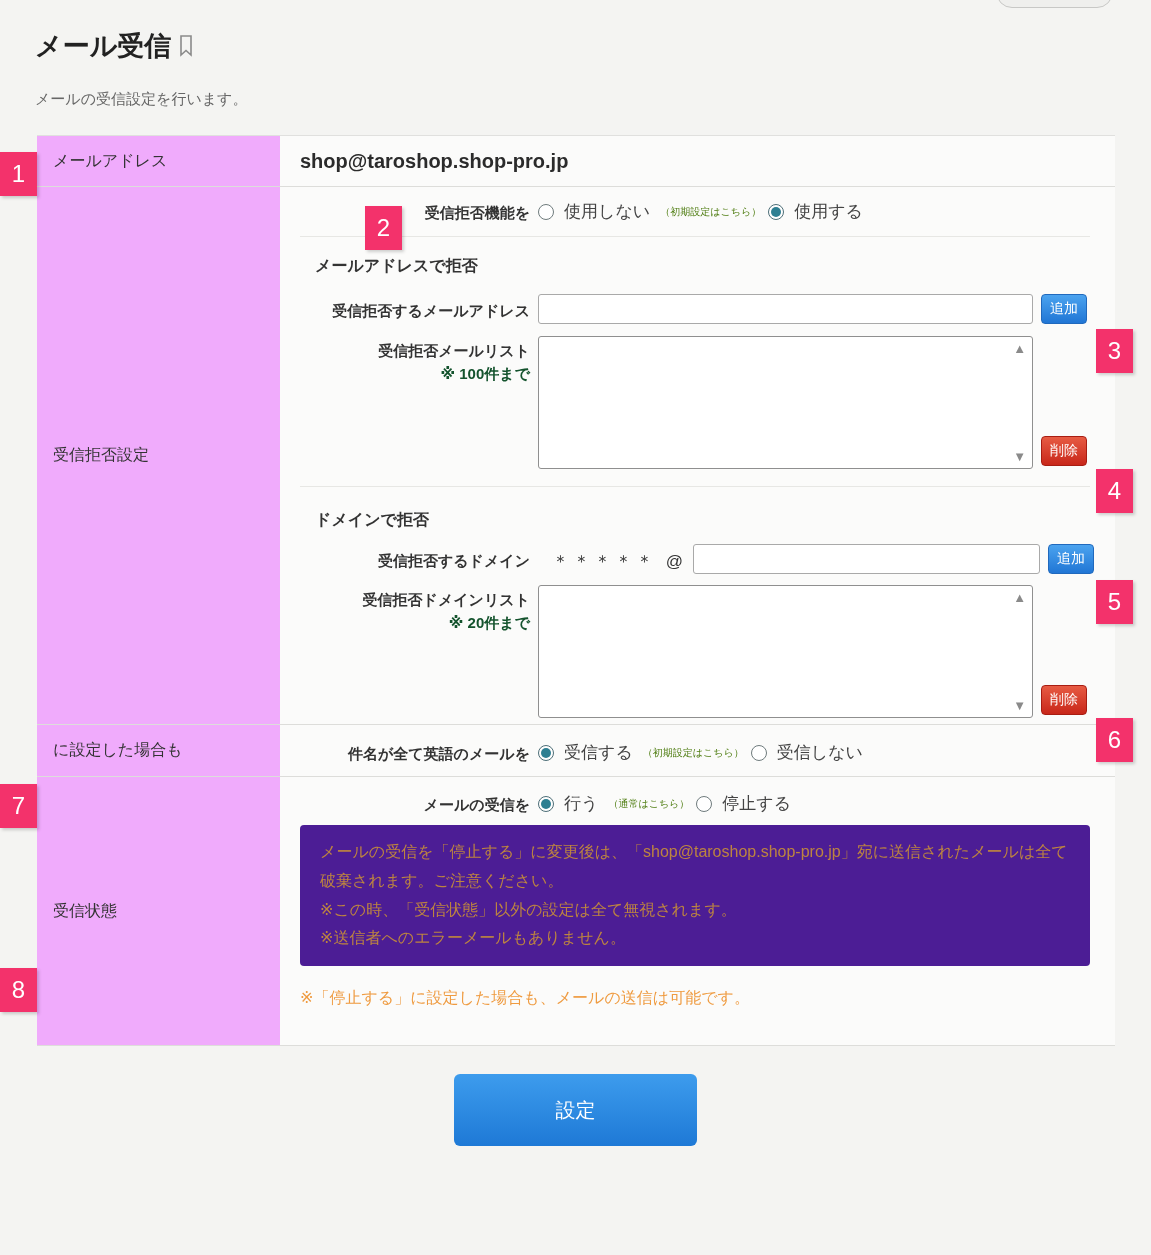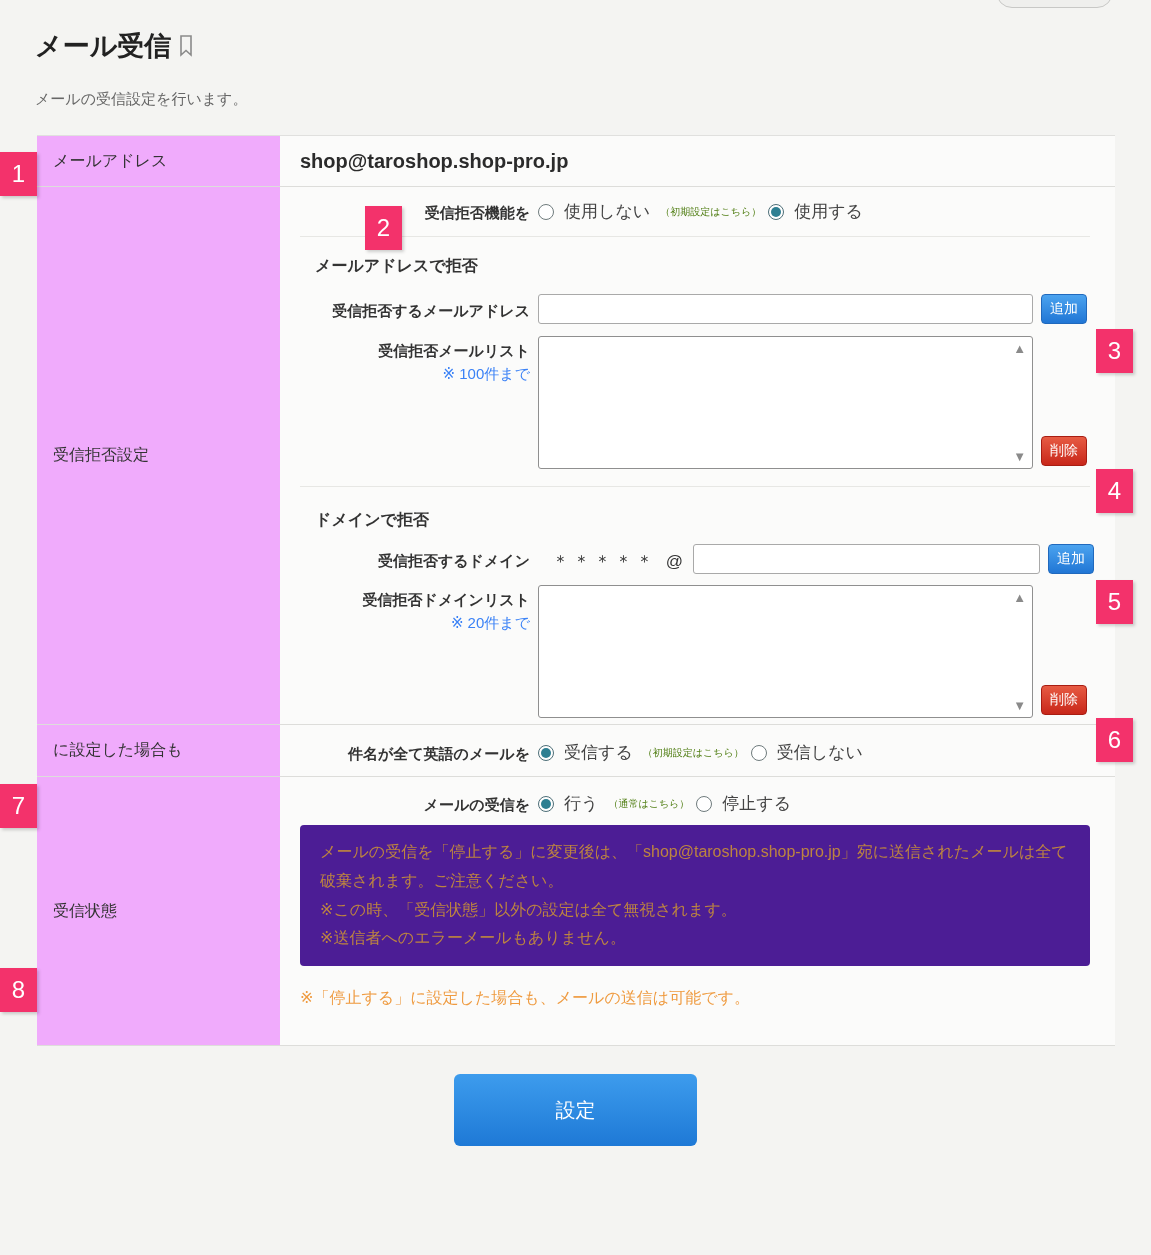--- a/index.html
+++ b/index.html
@@ -26,21 +26,21 @@
   
   .row-email { height:51px; }
   .row-email .row-content { display:flex; align-items:center; padding-left:20px;
     font-size:20px; font-weight:bold; color:#2b2b2b; }
 
   
   .fline { display:flex; align-items:flex-start; }
   .fl-label { width:250px; flex-shrink:0; text-align:right; font-size:15px;
     font-weight:bold; color:#333; padding-top:6px; }
   .fl-label .note-orange { display:block; margin-top:4px; }
-  .note-orange { color:#3b82f6; font-weight:normal; font-size:15px; }
+  .note-orange { color:#14532d; font-weight:bold; font-size:15px; }
   .fl-ctrl { margin-left:8px; }
 
   
   .opts { display:flex; flex-direction:row; gap:7px; padding-top:2px; }
   .opt { display:flex; align-items:center; gap:10px; cursor:pointer; }
   .radio { width:16px; height:16px; border:1px solid #6f7b7d; border-radius:50%;
     background:#fff; position:relative; flex-shrink:0; }
   .radio.on { border-color:#4d6e77; }
   .radio.on::after { content:""; position:absolute; left:2px; top:2px; right:2px; bottom:2px;
     background:#2e7f92; border-radius:50%; }

